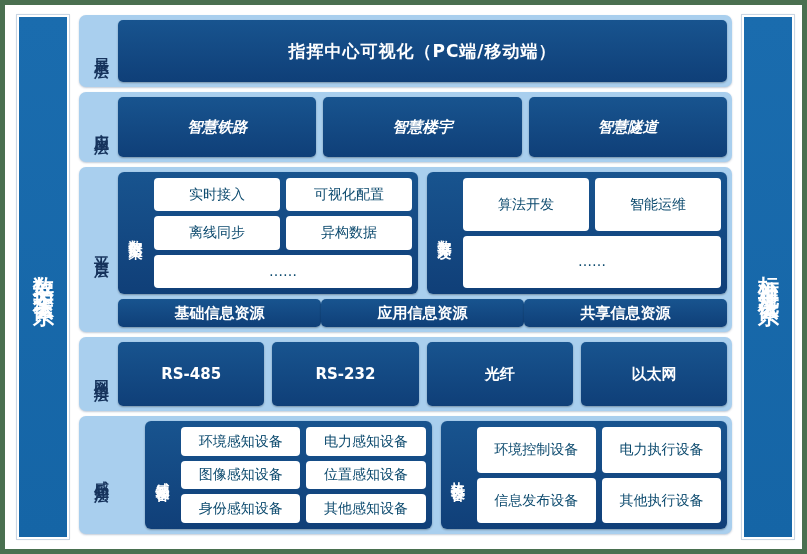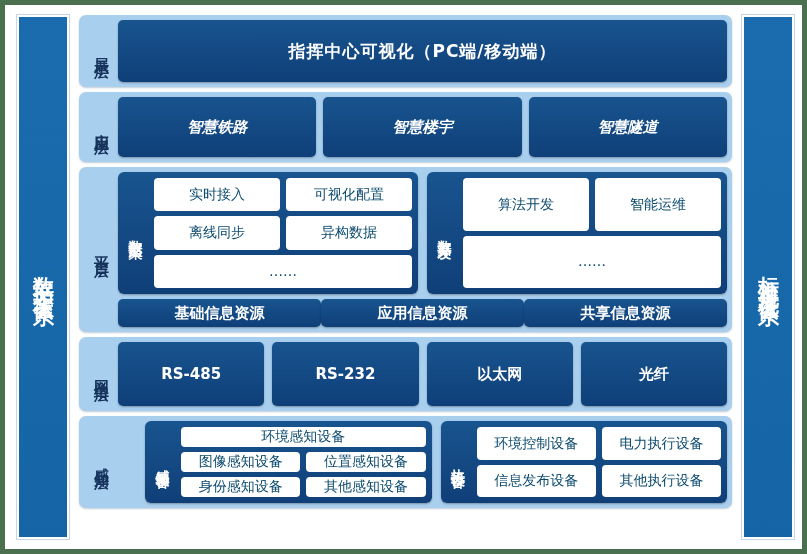--- a/index.html
+++ b/index.html
@@ -137,21 +137,21 @@
   .wbox.wide{flex:1 1 100%;}
   .res-row{display:flex;gap:0;height:28px;flex:0 0 28px;}
   .res-row .chip{flex:1 1 0;min-width:0;font-size:15px;}
 
   
   .net-layer{height:74px;}
   .net-row{display:flex;gap:8px;flex:1 1 auto;min-height:0;}
   .net-row .chip{flex:1 1 0;min-width:0;font-size:15px;}
 
   
-  .sense-layer{height:92px;gap:27px;}
+  .sense-layer{height:118px;gap:27px;}
   .sense-top{display:flex;gap:9px;flex:1 1 auto;min-height:0;}
 </style>
 </head>
 <body>
 
 <div id="page">
 
   <div class="pillar">
     <div class="pillar-text">数据安全体系</div>
   </div>
@@ -234,40 +234,41 @@
     </div>
 
     <div class="layer net-layer">
       <div class="layer-label">
         <span>网络层</span>
       </div>
       <div class="layer-body">
         <div class="net-row">
           <div class="chip">RS-485</div>
           <div class="chip">RS-232</div>
+          <div class="chip">光纤</div>
           <div class="chip">以太网</div>
-          <div class="chip">光纤</div>
         </div>
       </div>
     </div>
 
     <div class="layer sense-layer">
       <div class="layer-label">
         <span>感知层</span>
       </div>
       <div class="layer-body">
         <div class="sense-top">
 
           <div class="group">
             <div class="group-title">
               <span>感知设备</span>
             </div>
             <div class="group-grid">
               <div class="grid-row">
                 <div class="wbox">环境感知设备</div>
+                <div class="wbox">电力感知设备</div>
               </div>
               <div class="grid-row">
                 <div class="wbox">图像感知设备</div>
                 <div class="wbox">位置感知设备</div>
               </div>
               <div class="grid-row">
                 <div class="wbox">身份感知设备</div>
                 <div class="wbox">其他感知设备</div>
               </div>
             </div>

